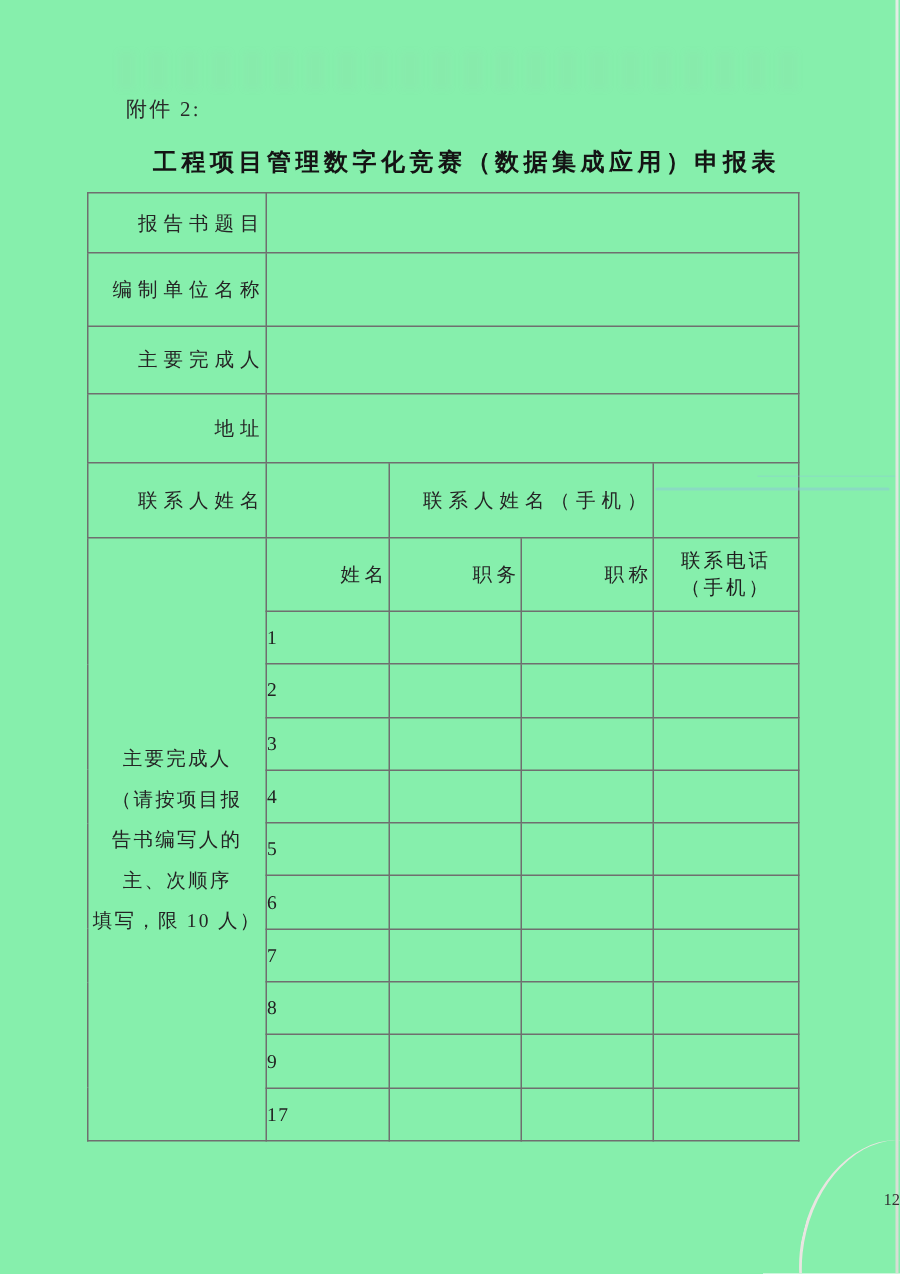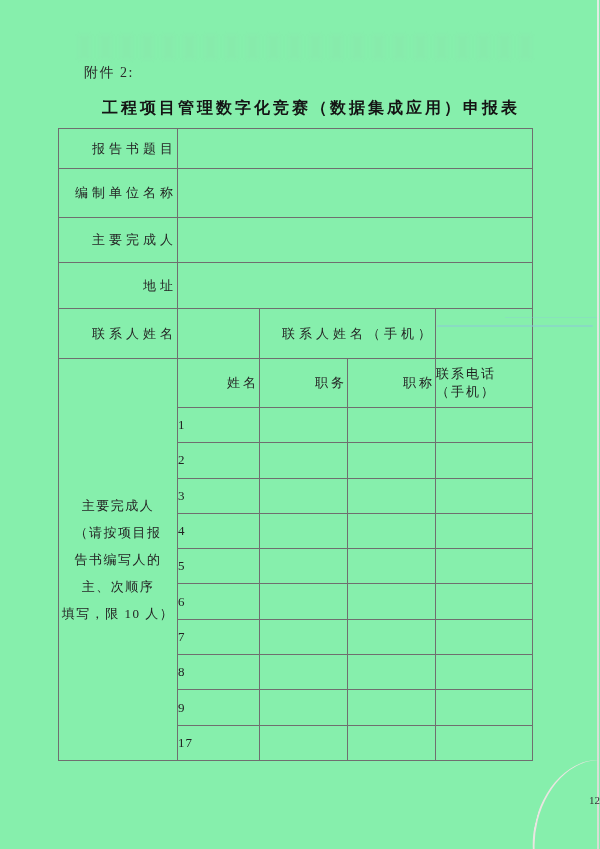--- a/index.html
+++ b/index.html
@@ -35,21 +35,21 @@
   table.form { border:1px solid #5a5a5a; }
   .lbl { text-align:right; letter-spacing:4px; color:#252525; }
   .r1 td { height:39px; }
   .r2 td { height:48px; }
   .r3 td { height:44px; }
   .r4 td { height:45px; }
   .r5 td { height:49px; }
   .r6 td { height:48px; }
   .rn td { height:34.3px; }
   .hdr { text-align:right; letter-spacing:3px; color:#252525; }
-  .phone-hdr { letter-spacing:2px; }
+  .phone-hdr { text-align:center; letter-spacing:2px; }
   .phone-hdr .ln { line-height:18px; }
   .num {
     text-align:left; vertical-align:top;
     padding:4px 0 0 6px; font-size:12.5px; letter-spacing:1px; color:#222;
   }
   .completers { text-align:center; vertical-align:middle;margin-left:40px; }
   .completers .line { line-height:27px; letter-spacing:1.5px; font-size:13px; color:#242424; }
   .page-number {
     position:absolute; left:0; top:794px; width:600px;
     text-align:right; text-indent:12px; font-size:11px; color:#333;

